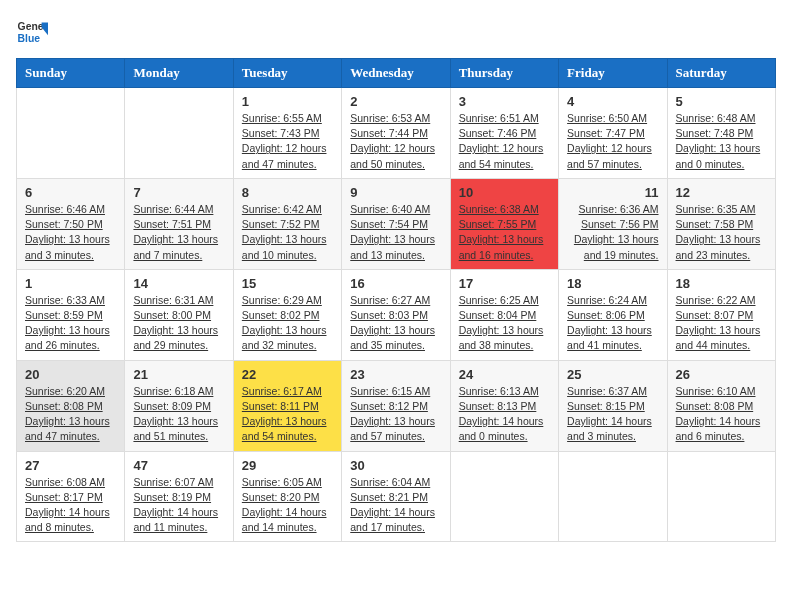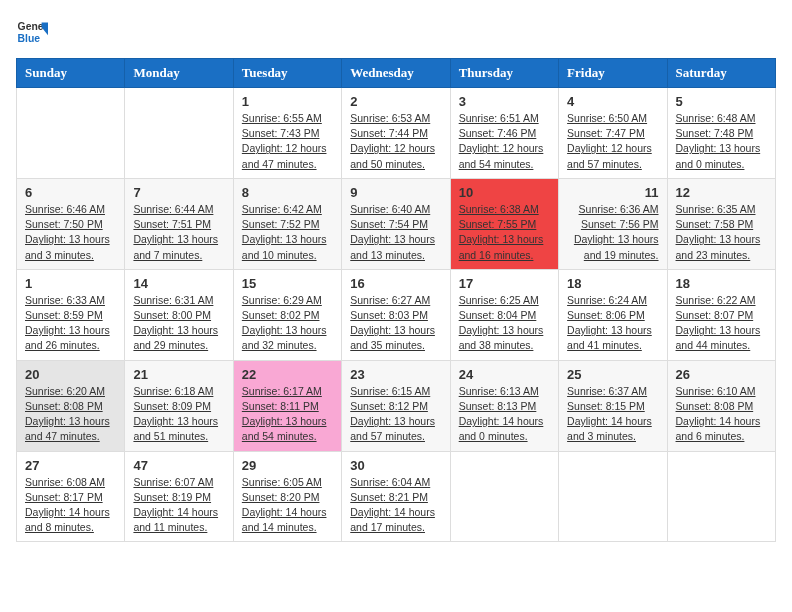--- a/index.html
+++ b/index.html
@@ -243,21 +243,21 @@
           <div class="day-info">Sunrise: 6:20 AM
 Sunset: 8:08 PM
 Daylight: 13 hours and 47 minutes.</div>
         </td>
         <td style="background-color: rgb(247, 247, 247);">
           <span class="day-number">21</span>
           <div class="day-info">Sunrise: 6:18 AM
 Sunset: 8:09 PM
 Daylight: 13 hours and 51 minutes.</div>
         </td>
-        <td style="background-color: #f9a8d4; margin-top: 10px;">
+        <td style="background-color: #fde047; margin-top: 10px;">
           <span class="day-number">22</span>
           <div class="day-info">Sunrise: 6:17 AM
 Sunset: 8:11 PM
 Daylight: 13 hours and 54 minutes.</div>
         </td>
         <td style="background-color: rgb(247, 247, 247);">
           <span class="day-number">23</span>
           <div class="day-info">Sunrise: 6:15 AM
 Sunset: 8:12 PM
 Daylight: 13 hours and 57 minutes.</div>

